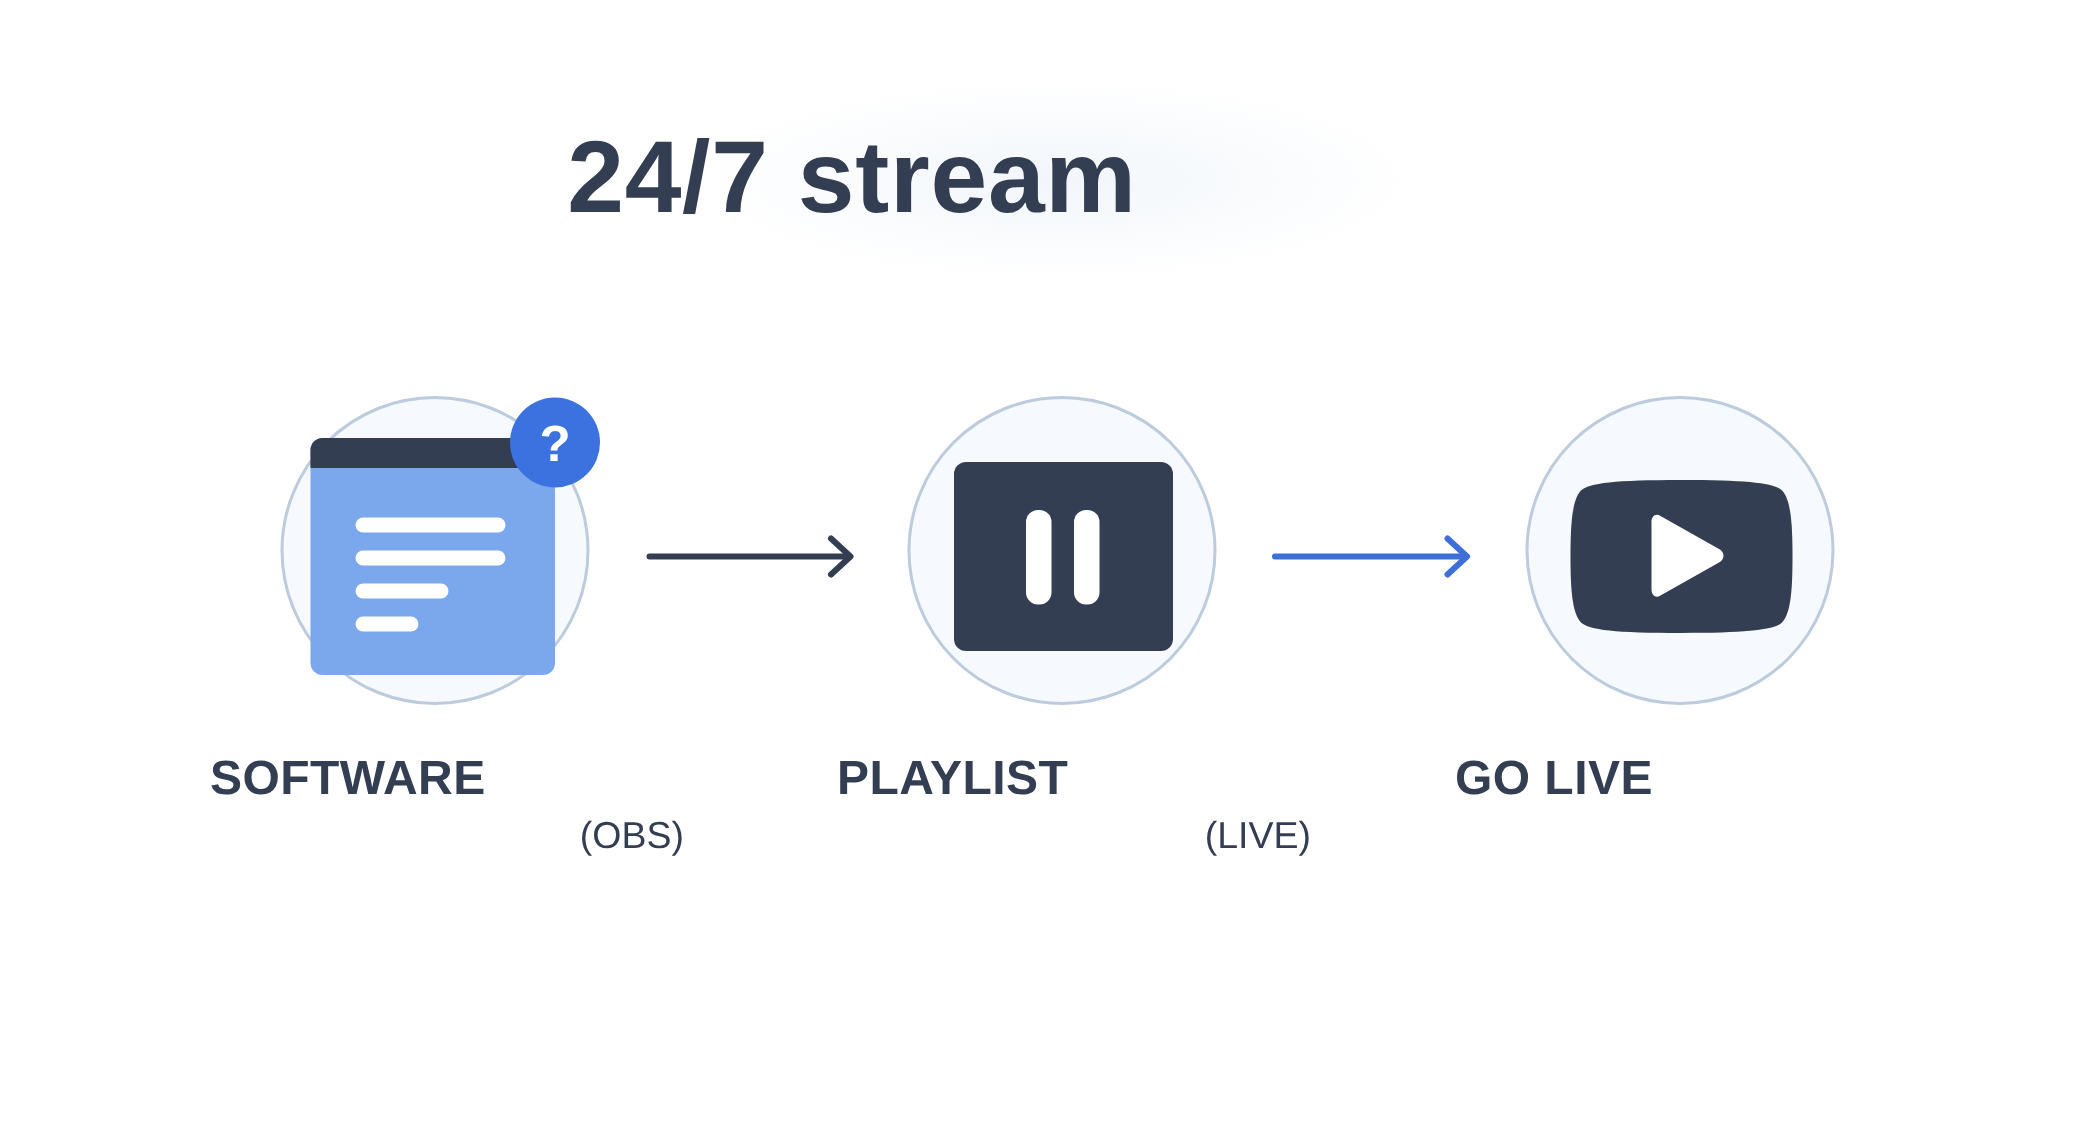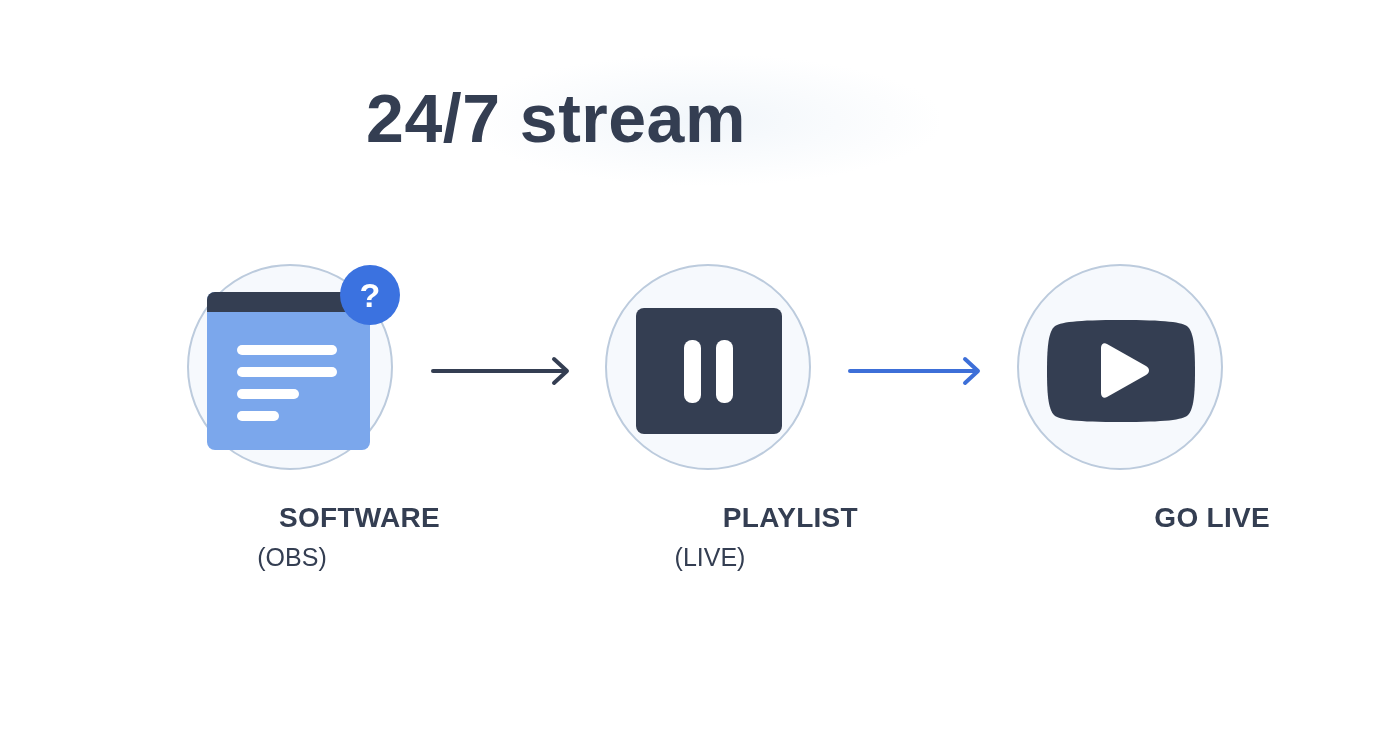--- a/index.html
+++ b/index.html
@@ -19,21 +19,21 @@
       position: absolute;
       left: 470px;
       top: 55px;
       width: 470px;
       height: 130px;
       border-radius: 65px;
       background: radial-gradient(ellipse at center, rgba(240,245,250,0.9) 0%, rgba(255,255,255,0) 72%);
     }
     .title {
       position: absolute;
-      left: 4px;
+      left: 16px;
       width: 1104px;
       top: 78px;
       text-align: center;
       font-size: 68px;
       font-weight: 700;
       letter-spacing: 0.5px;
       color: #343e52;
       line-height: 80px;
     }
     .step {
@@ -50,33 +50,33 @@
       border: 2px solid #bccbdd;
       box-sizing: border-box;
       left: 47px;
       top: 2px;
     }
     .label {
       position: absolute;
       left: 0;
       width: 300px;
       top: 236px;
-      text-align: right;
-      font-size: 28px;
+      text-align: left;
+      font-size: 32px;
       font-weight: 700;
       color: #343e52;
       line-height: 40px;
       letter-spacing: 0.3px;
     }
     .sublabel {
       position: absolute;
-      left: 2px;
+      left: 16px;
       width: 300px;
       top: 277px;
-      text-align: center;
+      text-align: right;
       font-size: 25px;
       font-weight: 400;
       color: #343e52;
       line-height: 36px;
     }
     .icon {
       position: absolute;
     }
     .arrow {
       position: absolute;

